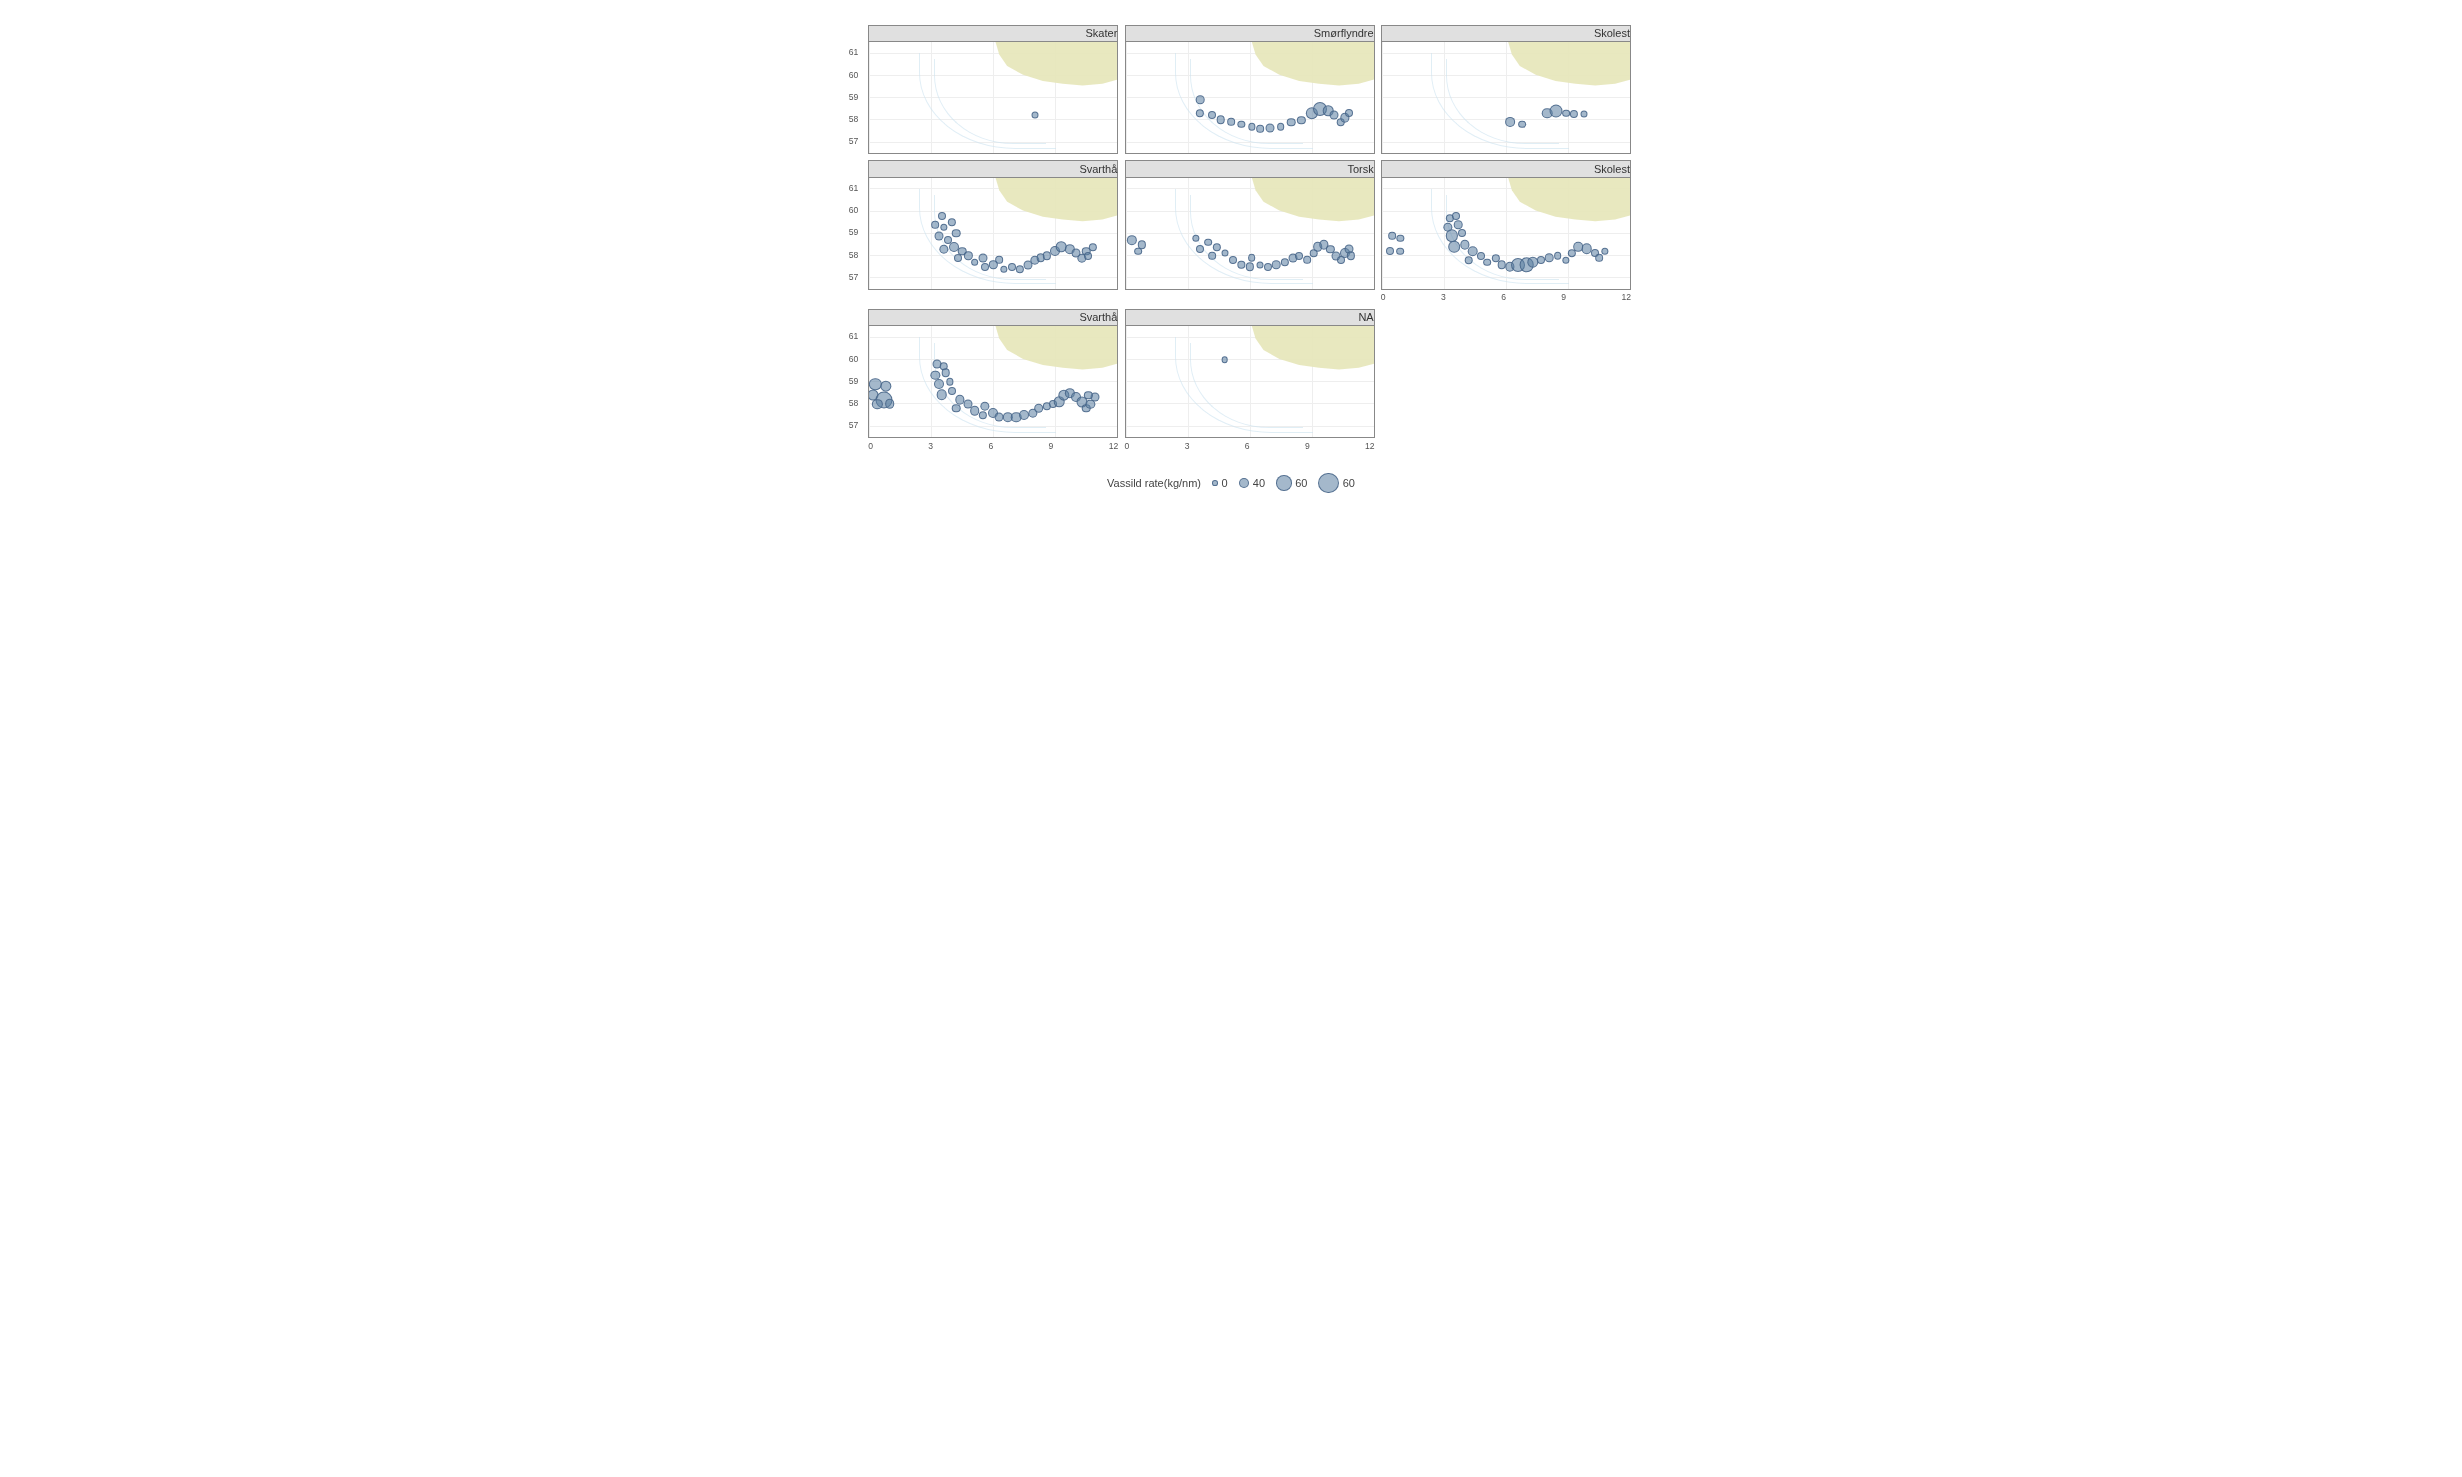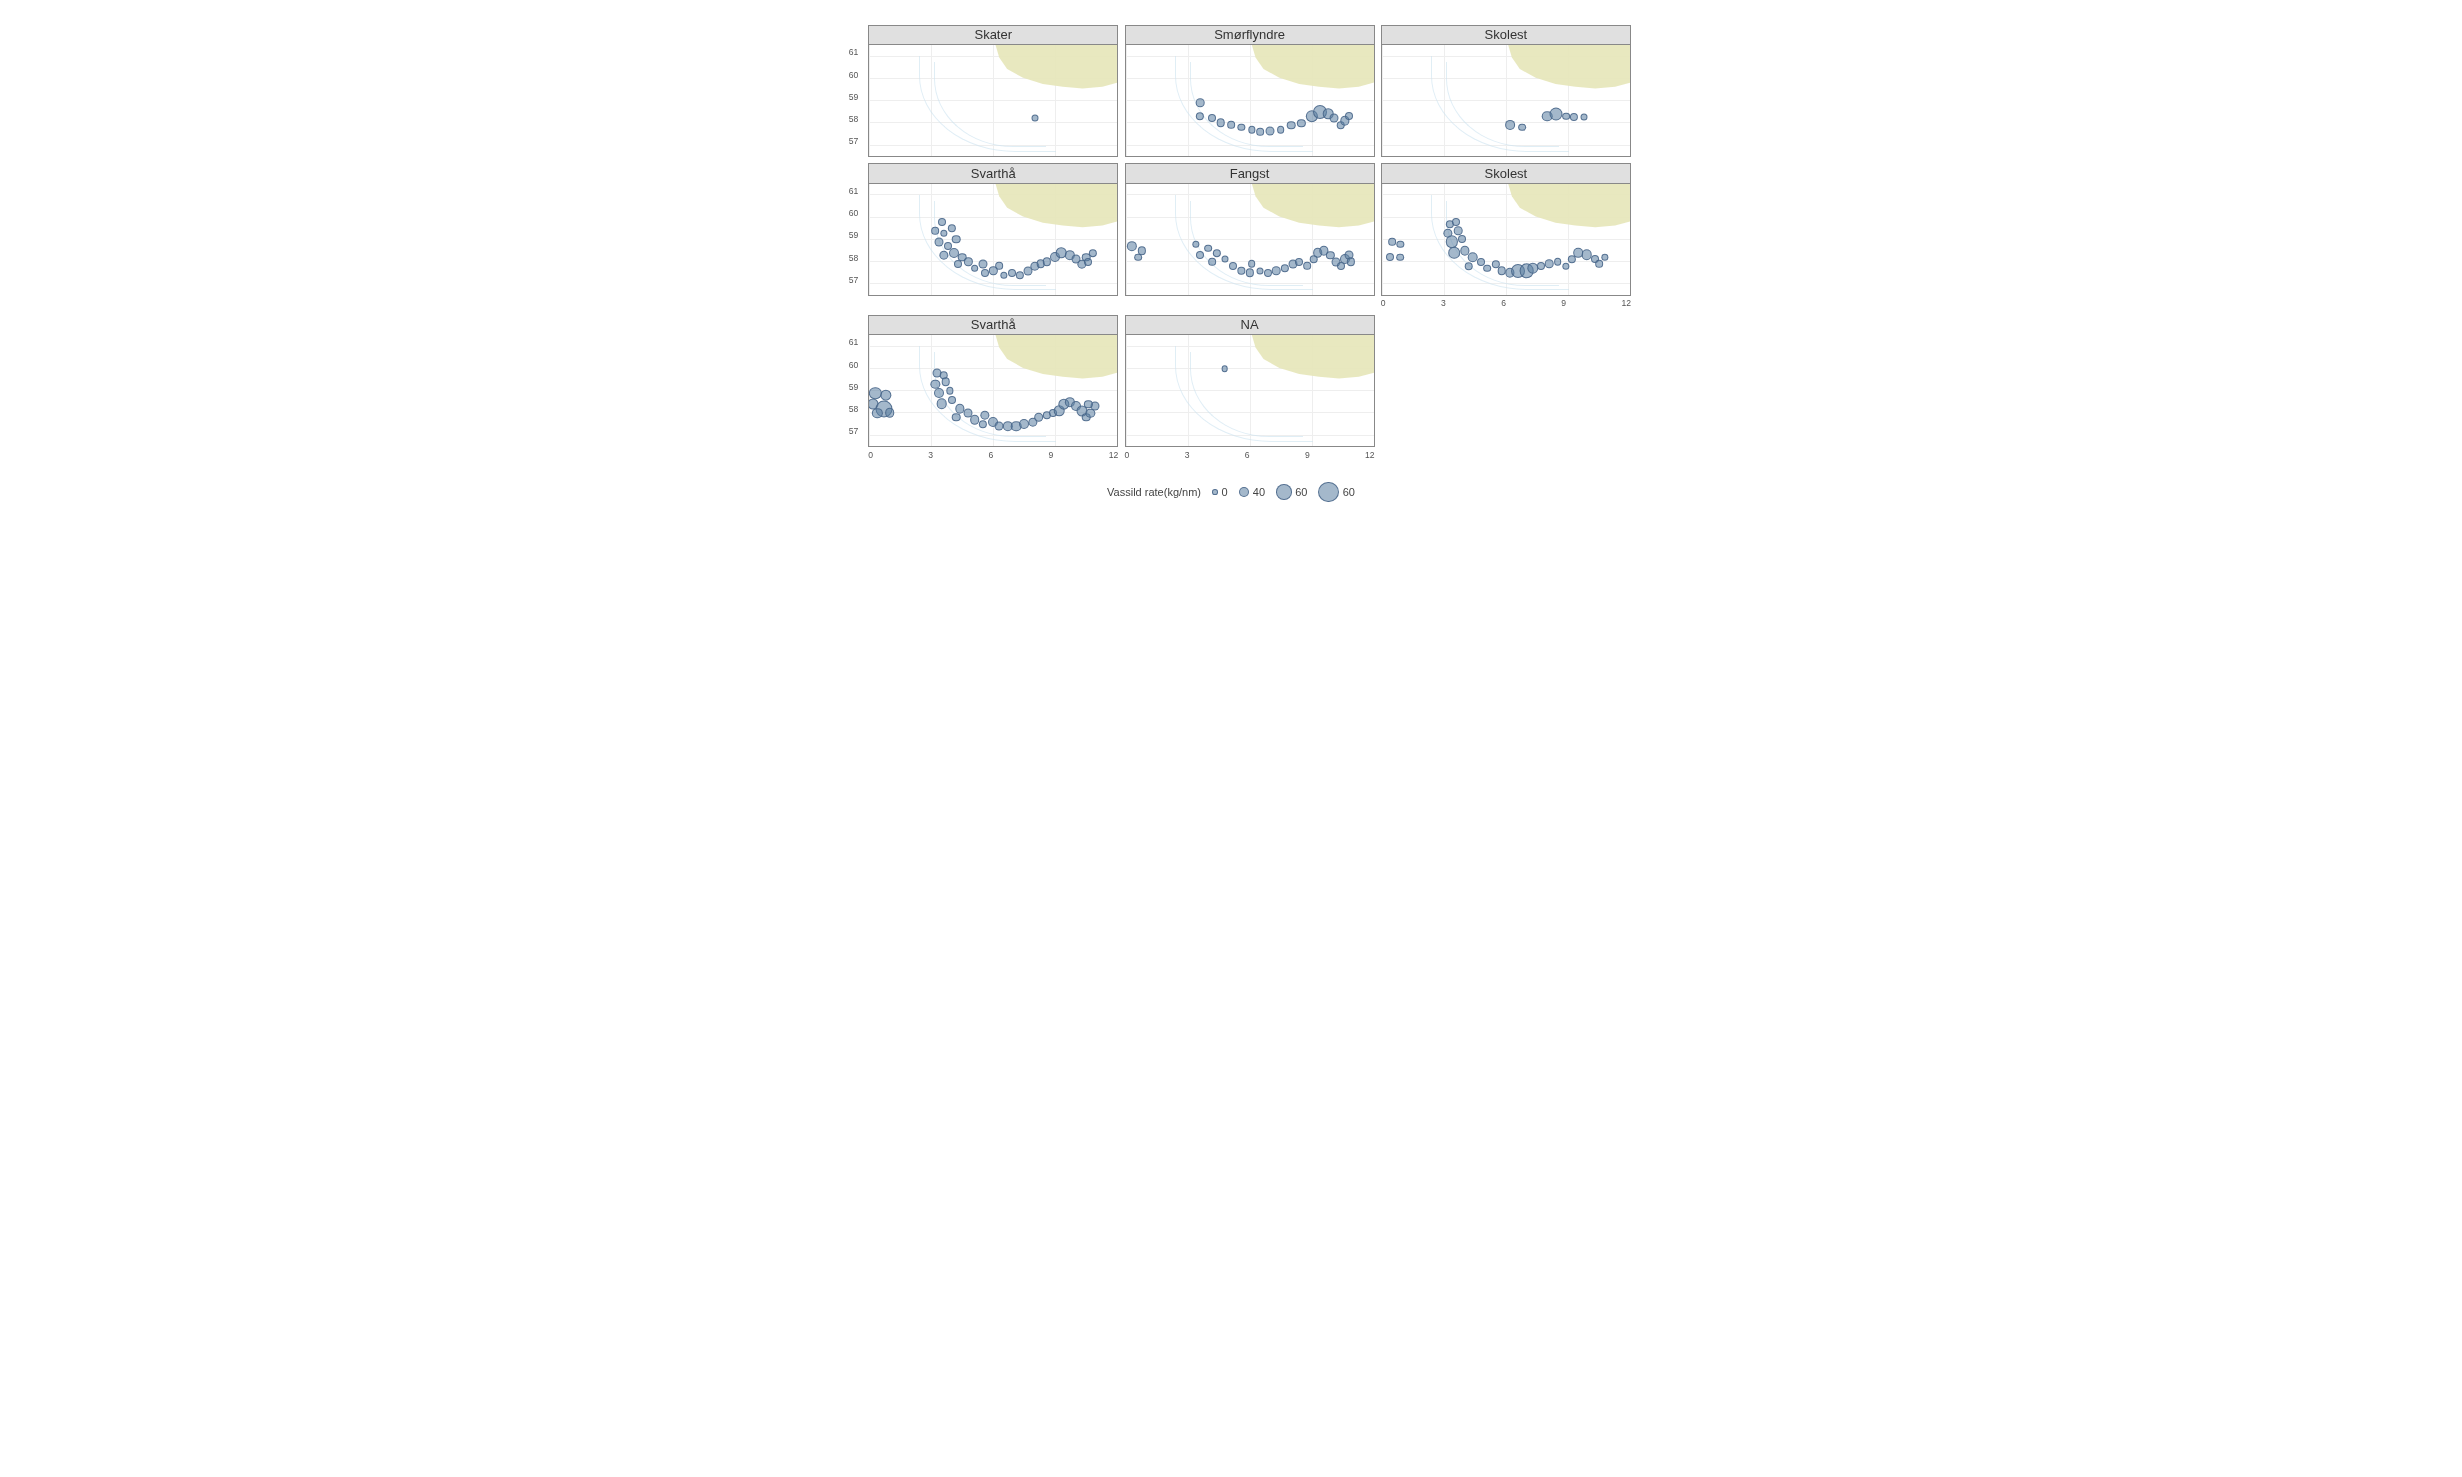--- a/index.html
+++ b/index.html
@@ -28,22 +28,22 @@
     color: #555;
   }
   .facet {
     border: 0.6px solid #888;
     position: relative;
     background: white;
   }
   .facet-title {
     background: #e0e0e0;
     border-bottom: 0.6px solid #888;
-    text-align: center;
-    font-size: 13px;
+    text-align: right;
+    font-size: 11px;
     padding: 1.8px 0;
     color: #333;
   }
   .plot-area {
     position: relative;
     height: 111px;
     overflow: hidden;
     background: #fff;
   }
   
@@ -282,21 +282,21 @@
             <div class="bubble" style="left: 83.3333%; bottom: 32%; width: 7px; height: 7px;"></div>
             <div class="bubble" style="left: 85.8333%; bottom: 28%; width: 7.3px; height: 7.3px;"></div>
             <div class="bubble" style="left: 87.5%; bottom: 34%; width: 6.6px; height: 6.6px;"></div>
             <div class="bubble" style="left: 90%; bottom: 38%; width: 6.3px; height: 6.3px;"></div>
             <div class="bubble" style="left: 88.3333%; bottom: 30%; width: 6px; height: 6px;"></div>
           </div>
         </div>
       </div>
       <div>
         <div class="facet">
-          <div class="facet-title">Fangst</div>
+          <div class="facet-title">Torsk</div>
           <div class="plot-area">
             <div class="gridline-h" style="bottom: 10%;"></div>
             <div class="gridline-h" style="bottom: 30%;"></div>
             <div class="gridline-h" style="bottom: 50%;"></div>
             <div class="gridline-h" style="bottom: 70%;"></div>
             <div class="gridline-h" style="bottom: 90%;"></div>
             <div class="gridline-v" style="left: 0%;"></div>
             <div class="gridline-v" style="left: 25%;"></div>
             <div class="gridline-v" style="left: 50%;"></div>
             <div class="gridline-v" style="left: 75%;"></div>

